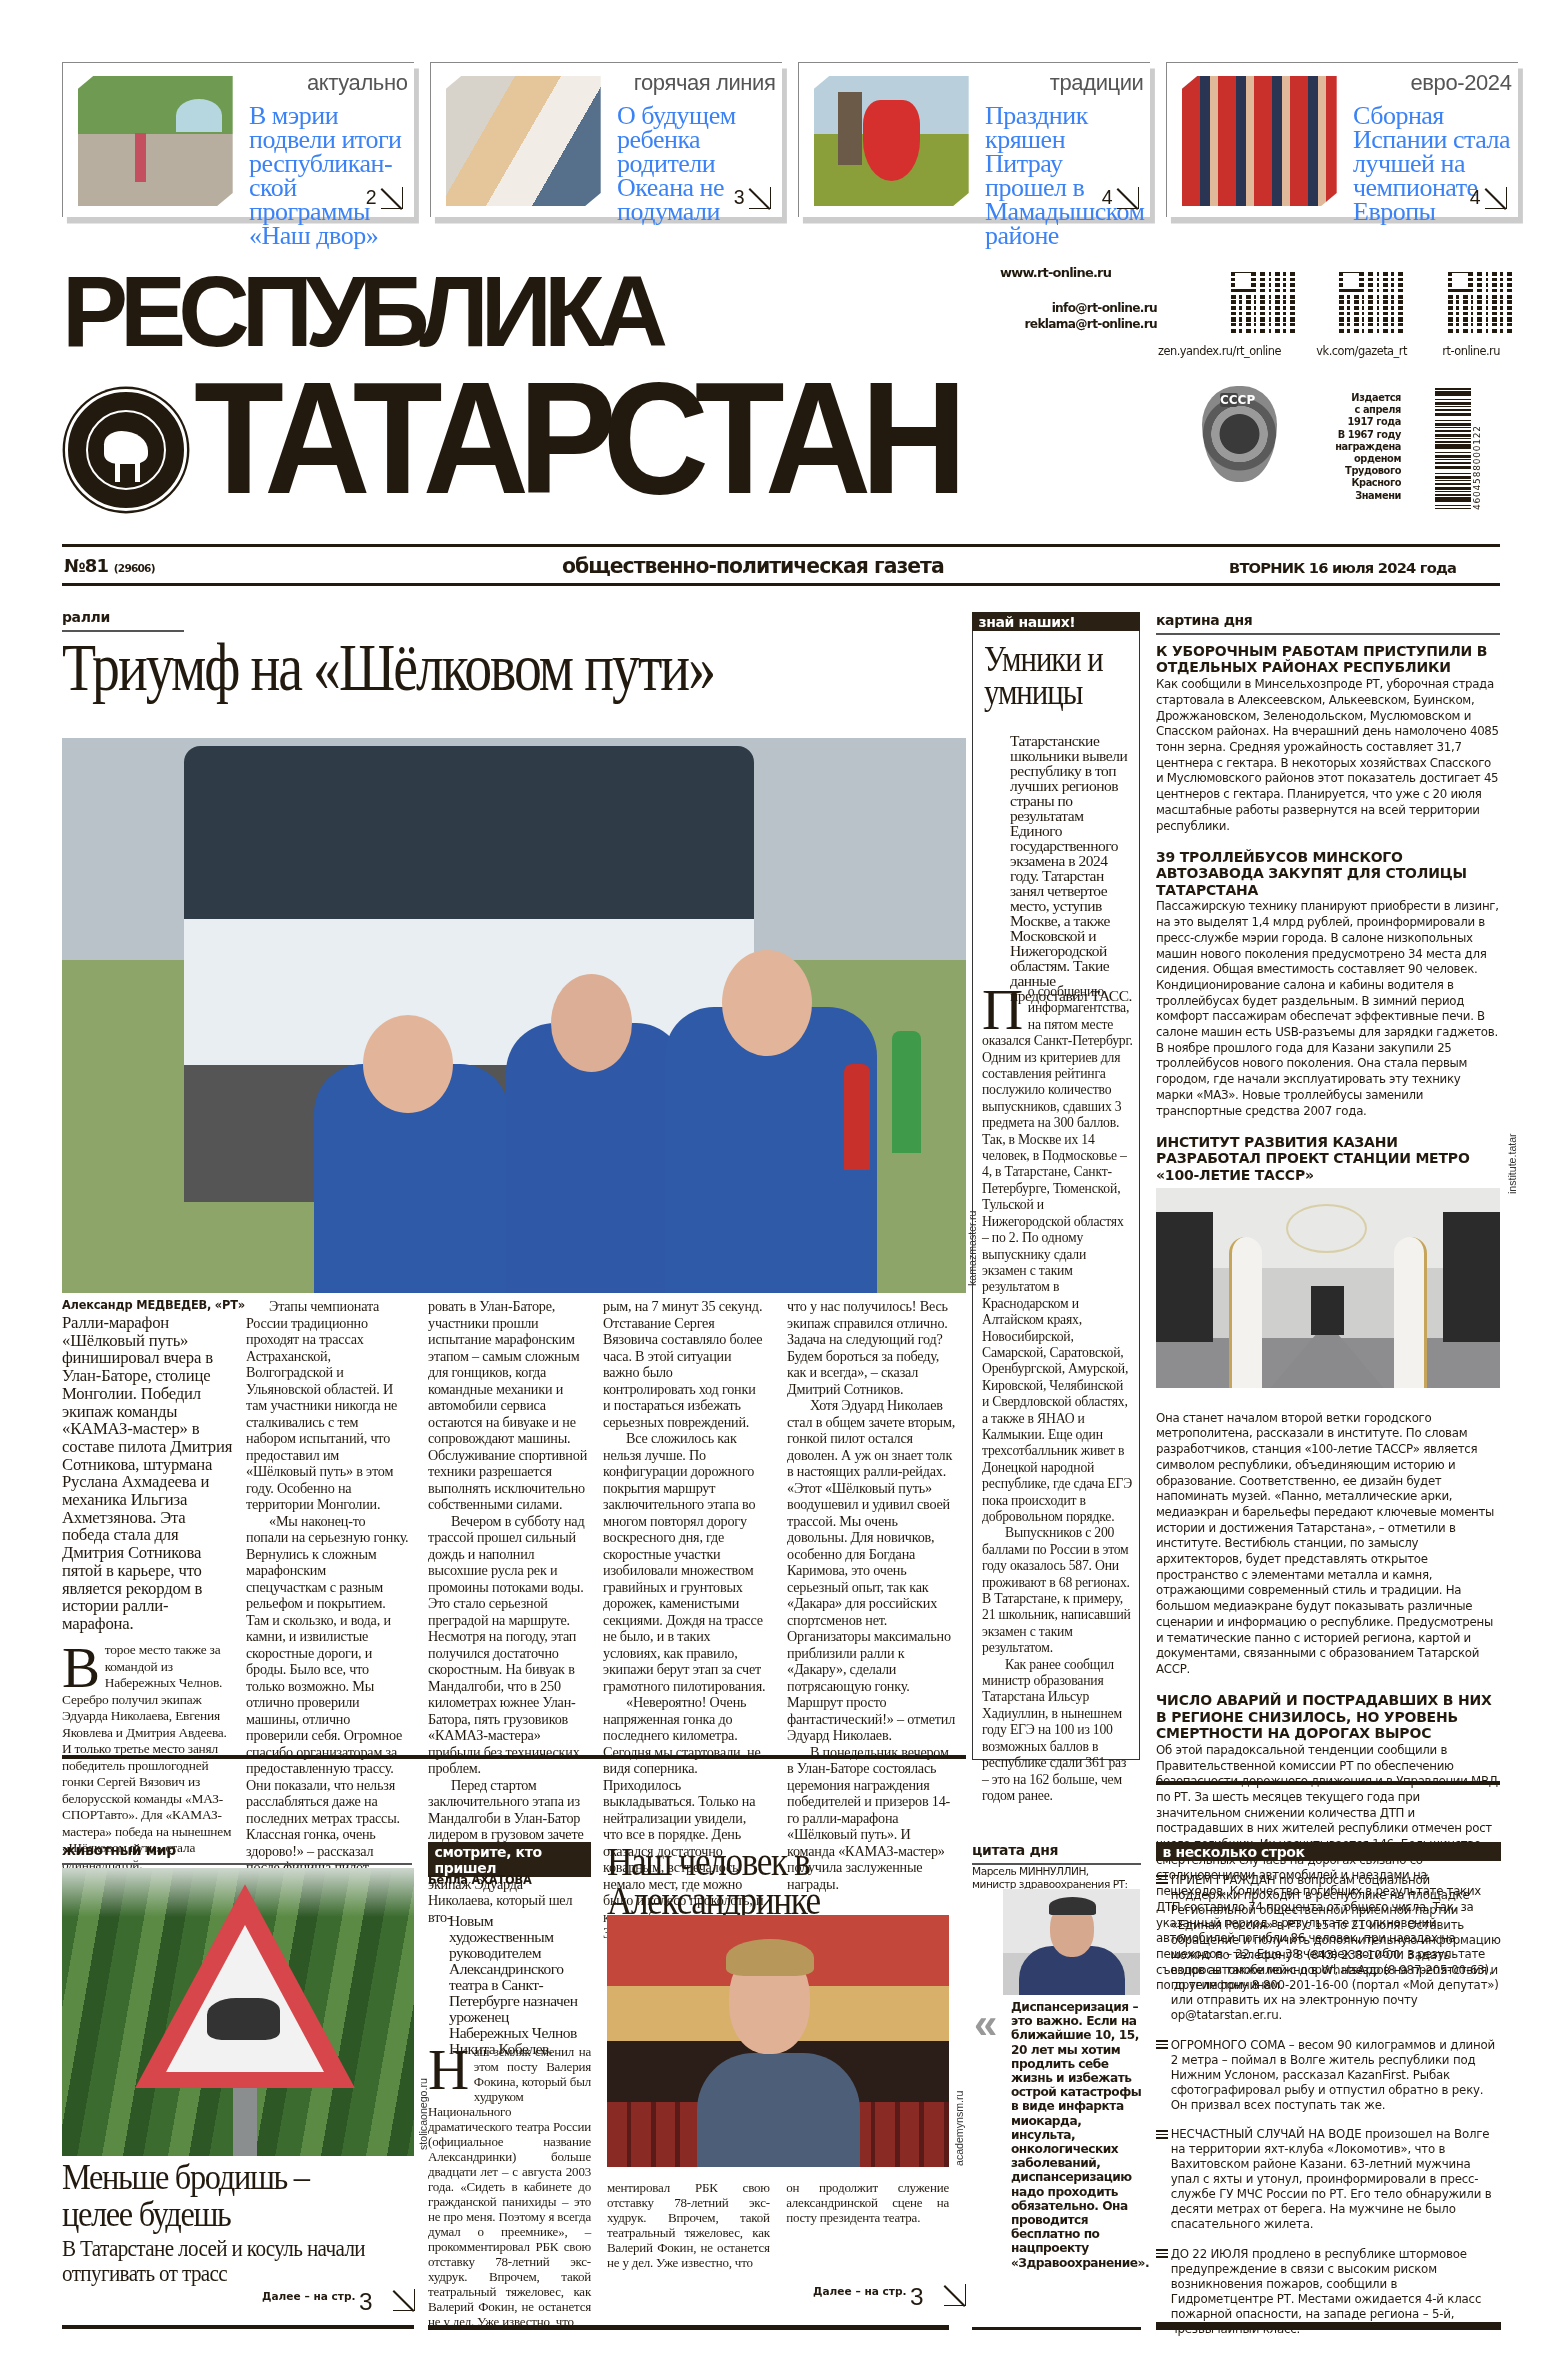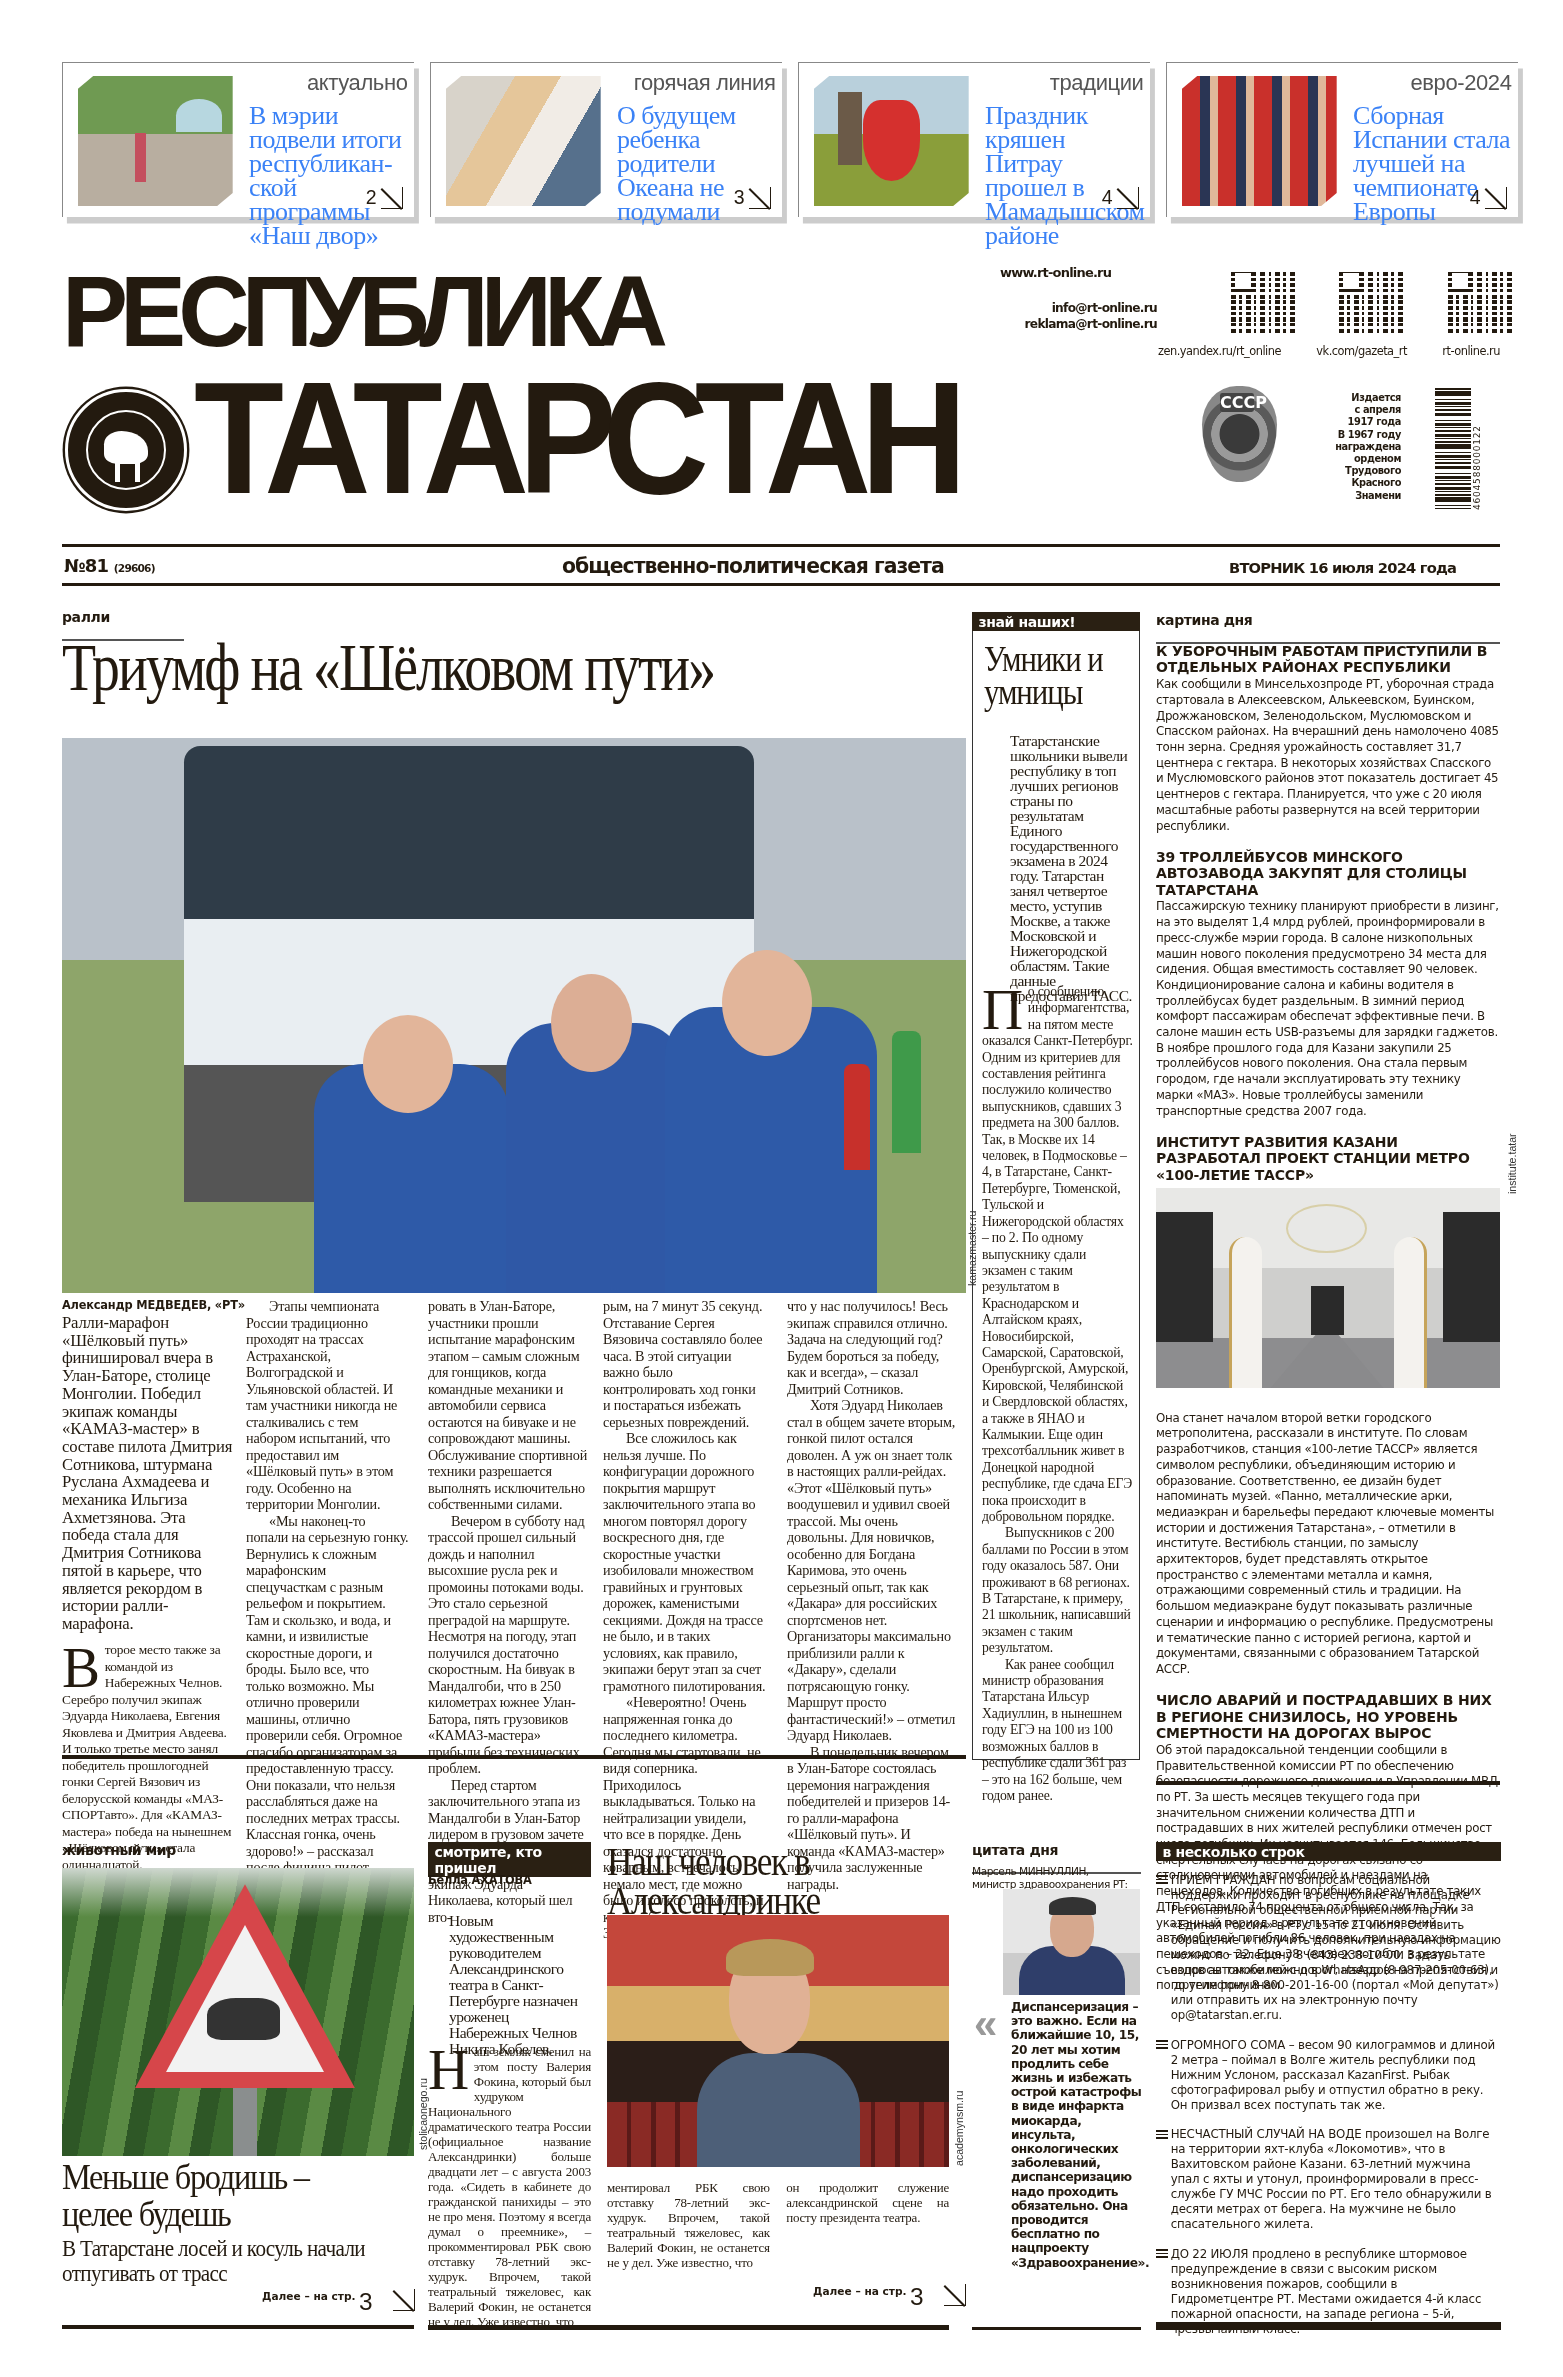--- a/index.html
+++ b/index.html
@@ -14,21 +14,21 @@
 .arrow{display:inline-block;width:21px;height:21px;position:relative}
 .arrow::before{content:"";position:absolute;right:0;bottom:0;width:21px;height:21px;border-right:1.6px solid #231a0f;border-bottom:1.6px solid #231a0f}
 .arrow::after{content:"";position:absolute;left:0;top:0;width:29px;height:1.6px;background:#231a0f;transform-origin:0 0;transform:rotate(45deg)}
 .masthead1{position:absolute;left:62px;top:261px;font-family:"Liberation Sans",sans-serif;font-weight:bold;font-size:101px;line-height:1;letter-spacing:-8.1px;transform:scaleX(0.98);transform-origin:0 0;color:#231a0f}
 .masthead2{position:absolute;left:194px;top:358px;font-family:"Liberation Sans",sans-serif;font-weight:bold;font-size:160px;line-height:1;letter-spacing:-11.4px;transform:scaleX(0.92);transform-origin:0 0;color:#231a0f}
 .qr{position:absolute;width:64px;height:64px;background:
 repeating-linear-gradient(90deg,#231a0f 0 4.9px,#fff 4.9px 8.1px,#231a0f 8.1px 10.6px,#fff 10.6px 14.7px),#fff;
 -webkit-mask:repeating-linear-gradient(0deg,#000 0 4.1px,transparent 4.1px 6.5px,#000 6.5px 9.8px,transparent 9.8px 11.4px)}
 .qr::before,.qr::after{content:"";position:absolute;width:16.3px;height:16.3px;border:4.1px solid #231a0f;background:#fff}
 .rule{position:absolute;background:#231a0f}
-.rubricline{position:absolute;font-family:"DejaVu Sans",sans-serif;font-weight:bold;font-size:14px;letter-spacing:-0.4px;border-bottom:2.4px solid #555;padding-bottom:14px;color:#231a0f}
+.rubricline{position:absolute;font-family:"DejaVu Sans",sans-serif;font-weight:bold;font-size:14px;letter-spacing:-0.4px;border-bottom:2.4px solid #555;padding-bottom:5px;color:#231a0f}
 .darkrub{position:absolute;background:#2a2013;color:#fff;font-family:"DejaVu Sans",sans-serif;font-weight:bold;font-size:14px;padding:1.6px 6.5px;letter-spacing:-0.4px}
 .col{position:absolute;font-size:14.2px;line-height:16.5px;text-align:left;color:#231a0f;letter-spacing:-0.2px}
 .col p{text-indent:23px}
 .col p.noind{text-indent:0}
 .brief h4{font-family:"DejaVu Sans",sans-serif;font-weight:bold;font-size:14px;line-height:16.3px;letter-spacing:-0.2px;margin-bottom:1.6px;text-transform:uppercase}
 .brief p{font-family:"DejaVu Sans",sans-serif;font-size:11.8px;line-height:15.7px;letter-spacing:-0.3px;margin-bottom:14.7px}
 .lines p{font-family:"DejaVu Sans",sans-serif;font-size:11.8px;line-height:15px;letter-spacing:-0.2px;padding-left:14.7px;position:relative;margin-bottom:14.7px}
 .lines p::before{content:"";position:absolute;left:0;top:2.4px;width:12.2px;height:9px;background:repeating-linear-gradient(180deg,#231a0f 0 1.6px,transparent 1.6px 3.7px)}
 .dropcap{float:left;font-size:57px;line-height:47px;margin:1.6px 4.9px 0 0;font-family:"Liberation Serif",serif}
 .credit{position:absolute;font-family:"Liberation Sans",sans-serif;font-size:10.6px;color:#333;writing-mode:vertical-rl;transform:rotate(180deg)}
@@ -102,21 +102,21 @@
 <div class="qr" style="left:1231px;top:269px"></div>
 <div class="qr" style="left:1339px;top:269px"></div>
 <div class="qr" style="left:1448px;top:269px"></div>
 <div class="abs cond" style="left:1158px;top:344px;width:342px;font-size:11.4px;letter-spacing:-0.5px;display:flex;justify-content:space-between">
   <span>zen.yandex.ru/rt_online</span>
   <span>vk.com/gazeta_rt</span>
   <span>rt-online.ru</span>
 </div>
 
 <div class="abs" style="left:1202px;top:386px;width:75px;height:96px;border-radius:46% 46% 46% 46%/40% 40% 60% 60%;background:radial-gradient(circle at 50% 50%,#3a3a3a 0 19.5px,#9a9a9a 20.4px 28px,#5a5a5a 28.5px 36px,#888 37px);">
-  <div class="cond" style="position:absolute;left:18px;top:6.5px;width:34px;text-align:right;font-size:16px;color:#fff;font-weight:bold;background:#444;border-radius:2.4px">СССР</div>
+  <div class="cond" style="position:absolute;left:18px;top:6.5px;width:18px;text-align:right;font-size:12px;color:#fff;font-weight:bold;background:#444;border-radius:2.4px">СССР</div>
 </div>
 <div class="abs cond" style="left:1303px;top:392px;width:98px;text-align:right;font-size:9.8px;font-weight:bold;line-height:12.2px;letter-spacing:-0.4px">
   <div>Издается</div>
   <div>с апреля</div>
   <div>1917 года</div>
   <div>В 1967 году</div>
   <div>награждена</div>
   <div>орденом</div>
   <div>Трудового</div>
   <div>Красного</div>

